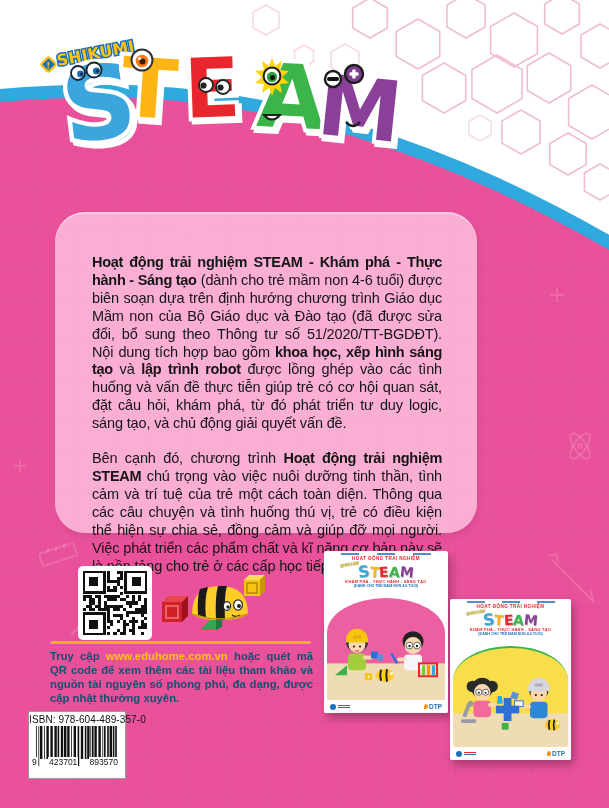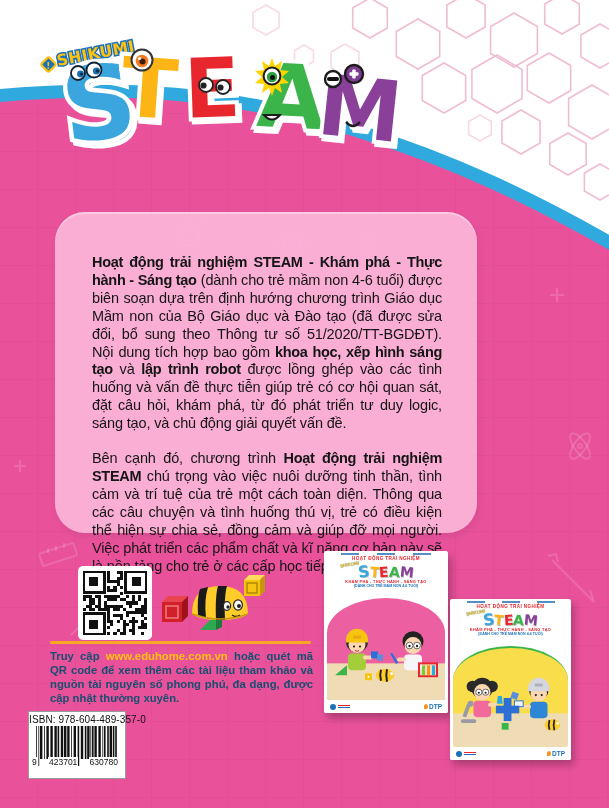--- a/index.html
+++ b/index.html
@@ -578,17 +578,17 @@
         <rect x="69.4" y="0" width="0.8" height="33" fill="#111"></rect>
         <rect x="71.0" y="0" width="1.6" height="33" fill="#111"></rect>
         <rect x="74.2" y="0" width="1.6" height="33" fill="#111"></rect>
         <rect x="76.6" y="0" width="2.4" height="33" fill="#111"></rect>
         <rect x="79.8" y="0" width="1.6" height="40" fill="#111"></rect>
         <rect x="82.2" y="0" width="1.6" height="40" fill="#111"></rect>
       </svg>
     <div class="bc-digits">
       <span>9</span>
         <span>423701</span>
-        <span>630780</span>
+        <span>893570</span>
     </div>
   </div>
 
 </div>
 
 </body></html>

